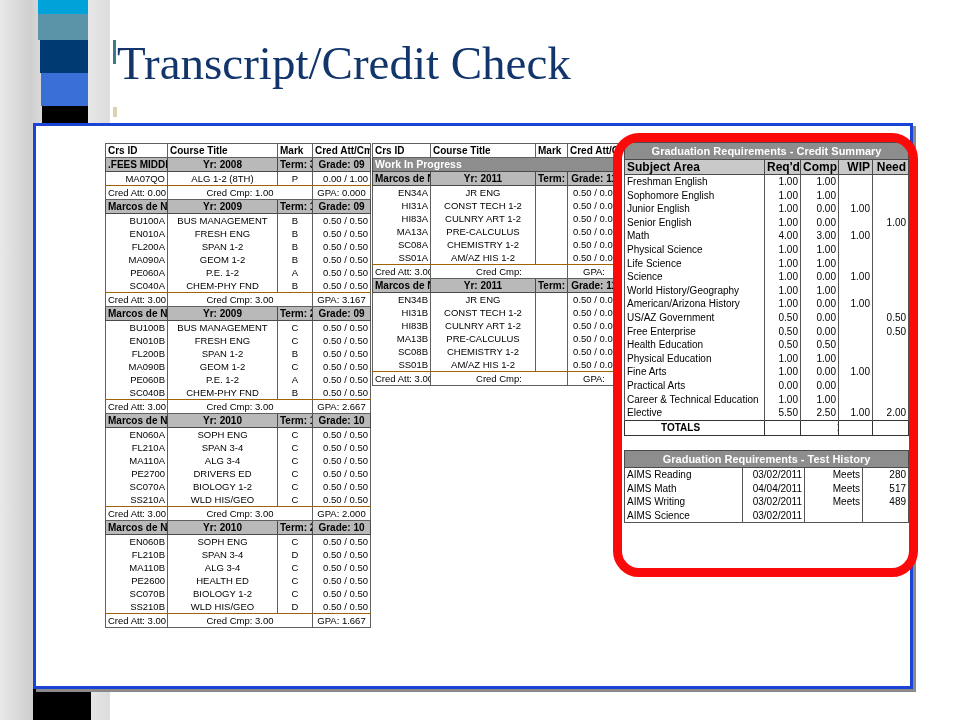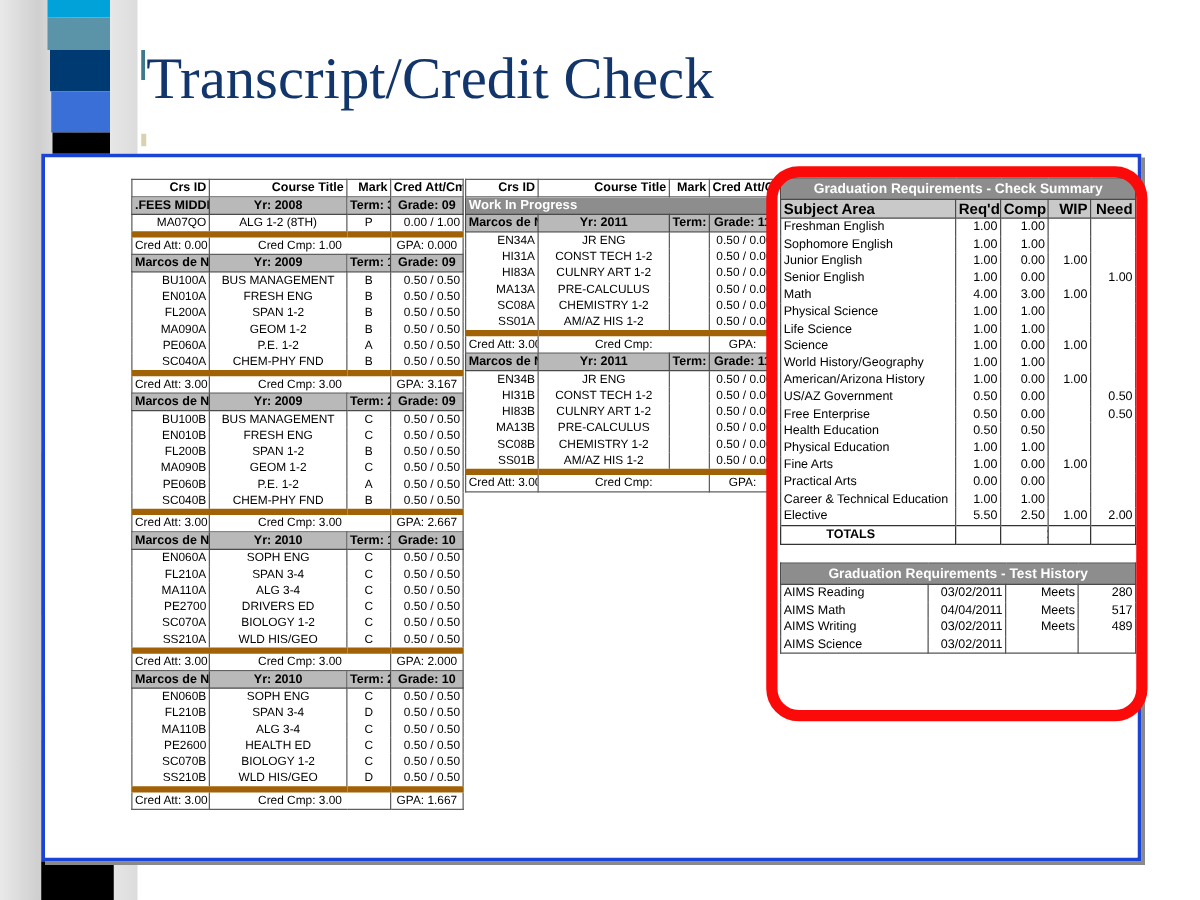--- a/index.html
+++ b/index.html
@@ -40,33 +40,33 @@
     position:absolute;left:113px;top:107px;width:4px;height:10px;background:#d8d2b0;
   }
 
   
   .grid{position:absolute;border-collapse:collapse;table-layout:fixed;
         font-size:9.5px;color:#000;}
   .grid td{padding:0 2px;height:13px;line-height:13px;white-space:nowrap;overflow:hidden;}
 
   .colhdr td{
     background:#ffffff;border:1px solid #606060;
-    font-weight:bold;text-align:right;font-size:10px;
+    font-weight:bold;text-align:left;font-size:10px;
   }
   .termhdr td{
     background:#b9b9b9;border:1px solid #4a4a4a;
     font-weight:bold;font-size:10px;
   }
   .wiphdr td{
     background:#8d8d8d;border:1px solid #4a4a4a;color:#fff;
     font-weight:bold;font-size:10.5px;
   }
   .crs td{background:#fff;border-left:1px solid #606060;border-right:1px solid #606060;}
   .crs.first td{border-top:1px solid #606060;}
-  .crs.last td{border-bottom:5px solid #a16207;}
+  .crs.last td{border-bottom:1px solid #a16207;}
   .sumrow td{background:#ffffff;border:1px solid #606060;font-size:9.5px;}
 
   .c-id{text-align:right;padding-right:6px;}
   .c-title{text-align:center;padding-left:4px;}
   .c-mark{text-align:center;}
   .c-cred{text-align:right;padding-right:4px;}
   .r{text-align:right;padding-right:4px;}
   .c{text-align:center;margin-top:38px;}
   .l{text-align:left;padding-left:4px;}
 
@@ -465,21 +465,21 @@
 <table class="grid" id="tbl-credit" style="left:624px;top:142px;width:284px;">
   <colgroup>
       <col style="width:140px">
       <col style="width:36px">
       <col style="width:38px">
       <col style="width:34px">
       <col style="width:36px">
     </colgroup>
   <tbody id="credit-body">
       <tr class="panel-title">
-        <td colspan="5">Graduation Requirements  -  Check Summary</td>
+        <td colspan="5">Graduation Requirements  -  Credit Summary</td>
       </tr>
       <tr class="panel-cols">
         <td class="l">Subject Area</td>
         <td class="r">Req'd</td>
         <td class="r">Comp</td>
         <td class="r">WIP</td>
         <td class="r">Need</td>
       </tr>
       <tr class="panel-row first">
         <td class="l">Freshman English</td>

